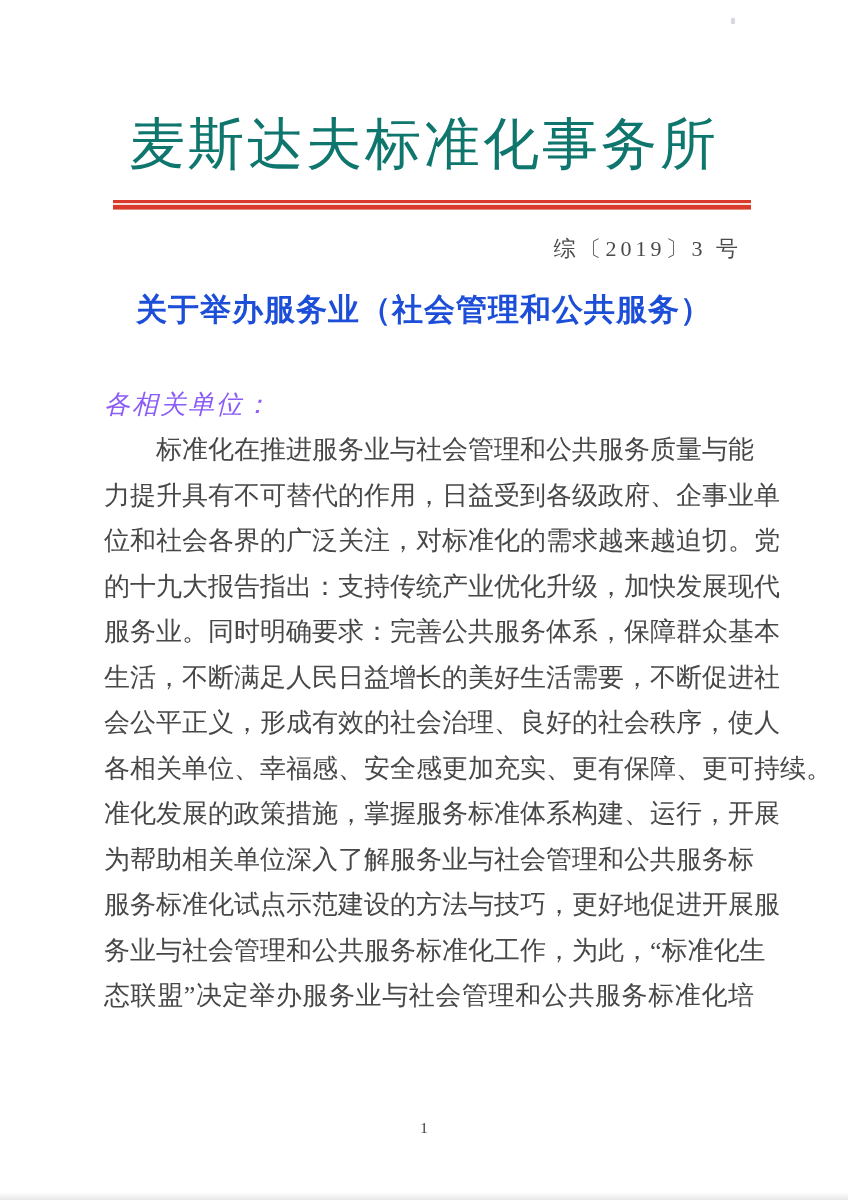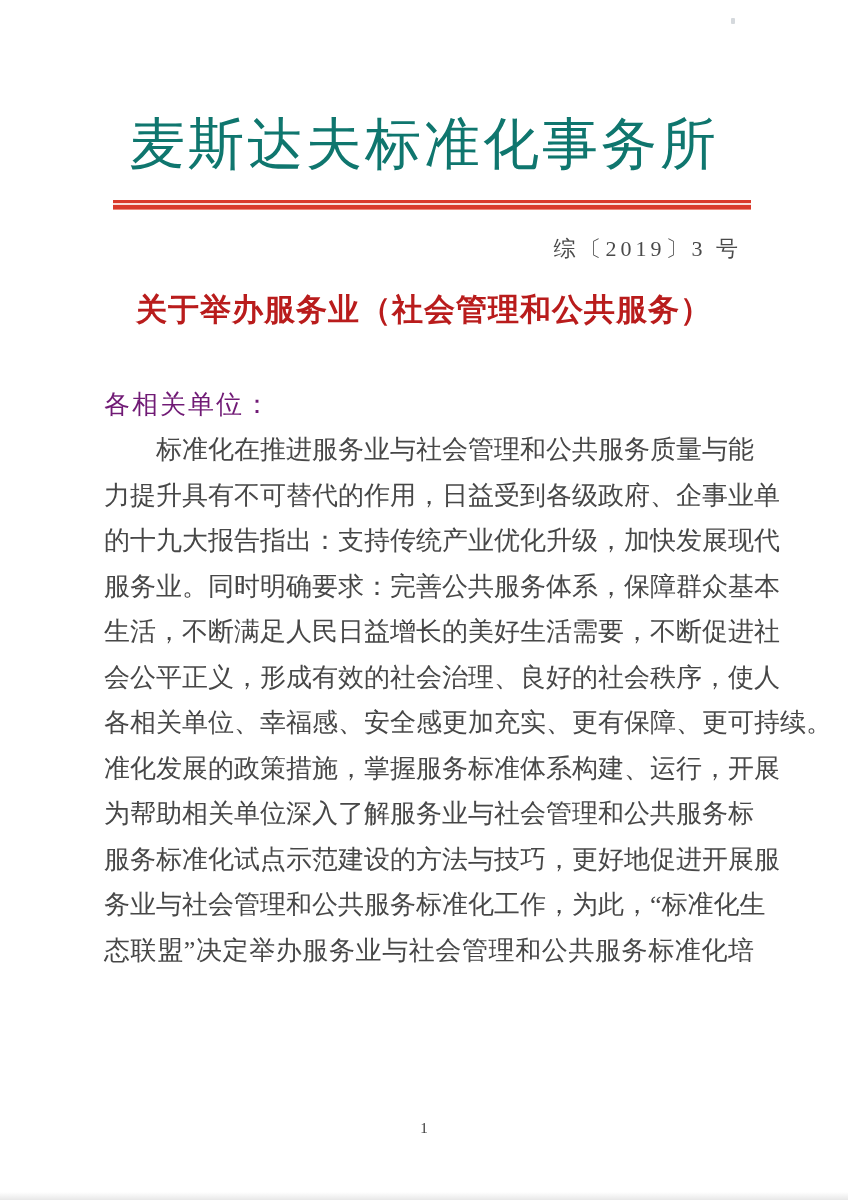--- a/index.html
+++ b/index.html
@@ -54,31 +54,32 @@
   }
   .doc-title {
     position: absolute;
     top: 284px;
     left: 0;
     width: 100%;
     text-align: center;
     font-size: 31px;
     line-height: 52px;
     font-weight: 700;
-    color: #b91c1c;
+    color: #1d4ed8;
     letter-spacing: 1px;
   }
   .salutation {
     position: absolute;
     top: 388px;
     left: 104px;
     font-size: 26px;
     line-height: 34px;
-    color: #701a75;
+    color: #8b5cf6;
     letter-spacing: 2px;
+    font-style: italic;
   }
   .body-text {
     position: absolute;
     top: 427px;
     left: 104px;
     width: 650px;
     font-size: 26px;
     color: #474747;
   }
   .body-line {
@@ -138,20 +139,21 @@
 
   <div class="doc-title">
     <div>关于举办服务业（社会管理和公共服务）</div>
   </div>
 
   <div class="salutation">各相关单位：</div>
 
   <div class="body-text">
     <div class="body-line first">标准化在推进服务业与社会管理和公共服务质量与能</div>
     <div class="body-line">力提升具有不可替代的作用，日益受到各级政府、企事业单</div>
+    <div class="body-line">位和社会各界的广泛关注，对标准化的需求越来越迫切。党</div>
     <div class="body-line">的十九大报告指出：支持传统产业优化升级，加快发展现代</div>
     <div class="body-line">服务业。同时明确要求：完善公共服务体系，保障群众基本</div>
     <div class="body-line">生活，不断满足人民日益增长的美好生活需要，不断促进社</div>
     <div class="body-line">会公平正义，形成有效的社会治理、良好的社会秩序，使人</div>
     <div class="body-line">各相关单位、幸福感、安全感更加充实、更有保障、更可持续。</div>
     <div class="body-line">准化发展的政策措施，掌握服务标准体系构建、运行，开展</div>
     <div class="body-line">为帮助相关单位深入了解服务业与社会管理和公共服务标</div>
     <div class="body-line">服务标准化试点示范建设的方法与技巧，更好地促进开展服</div>
     <div class="body-line">务业与社会管理和公共服务标准化工作，为此，“标准化生</div>
     <div class="body-line">态联盟”决定举办服务业与社会管理和公共服务标准化培</div>

